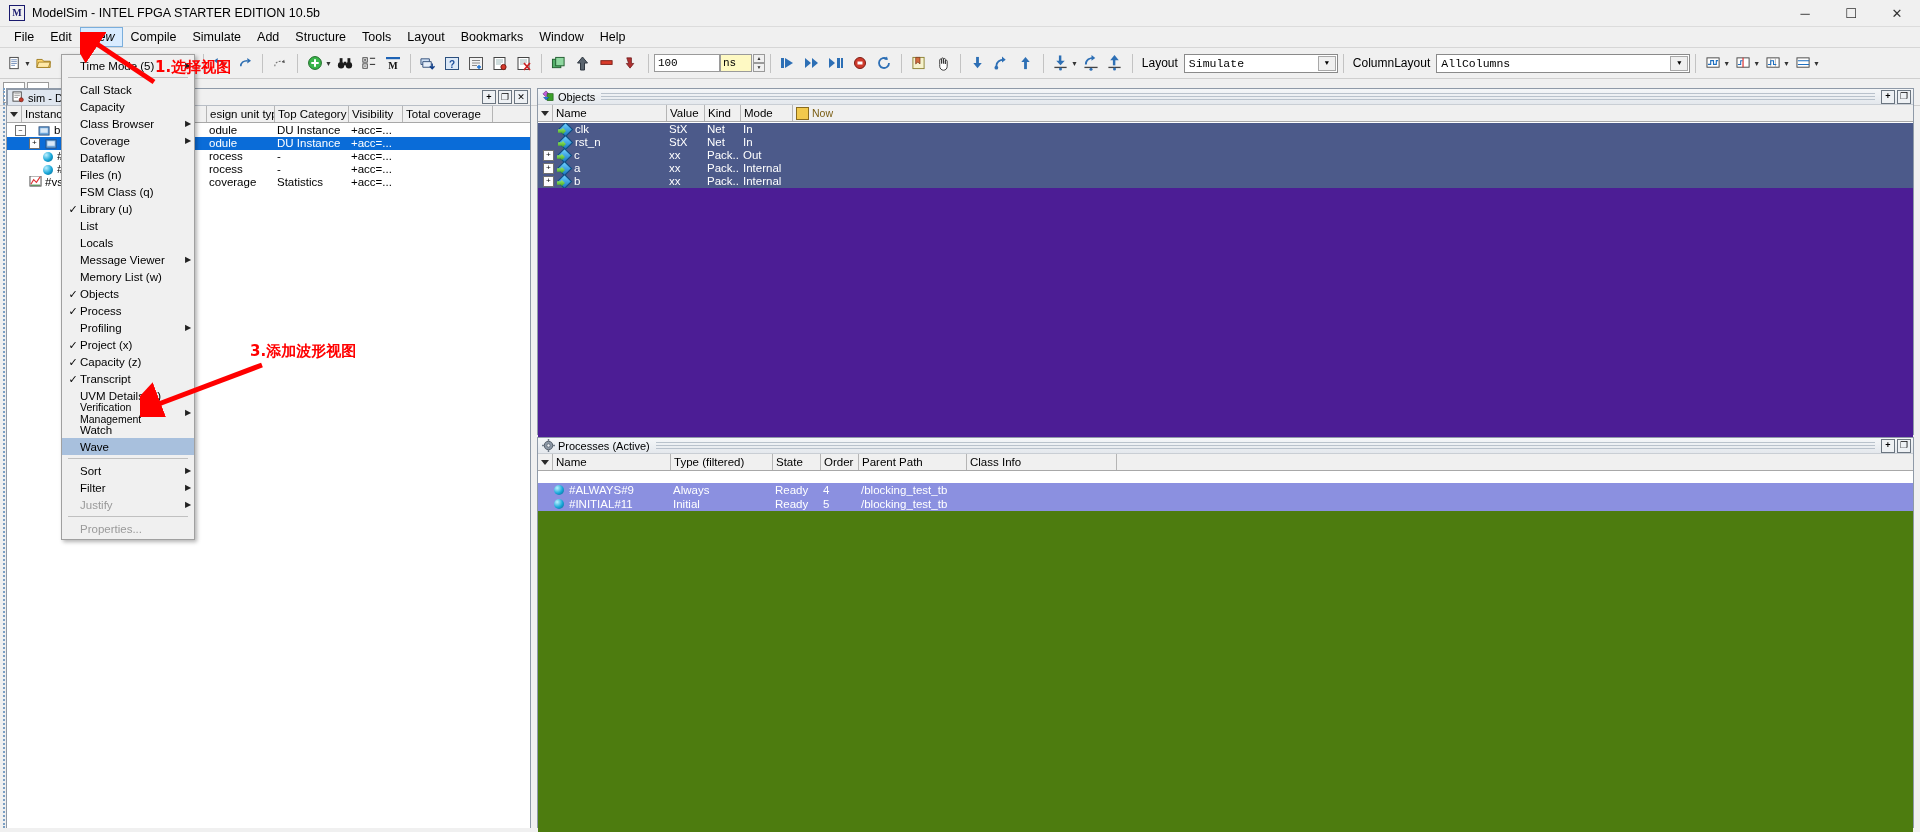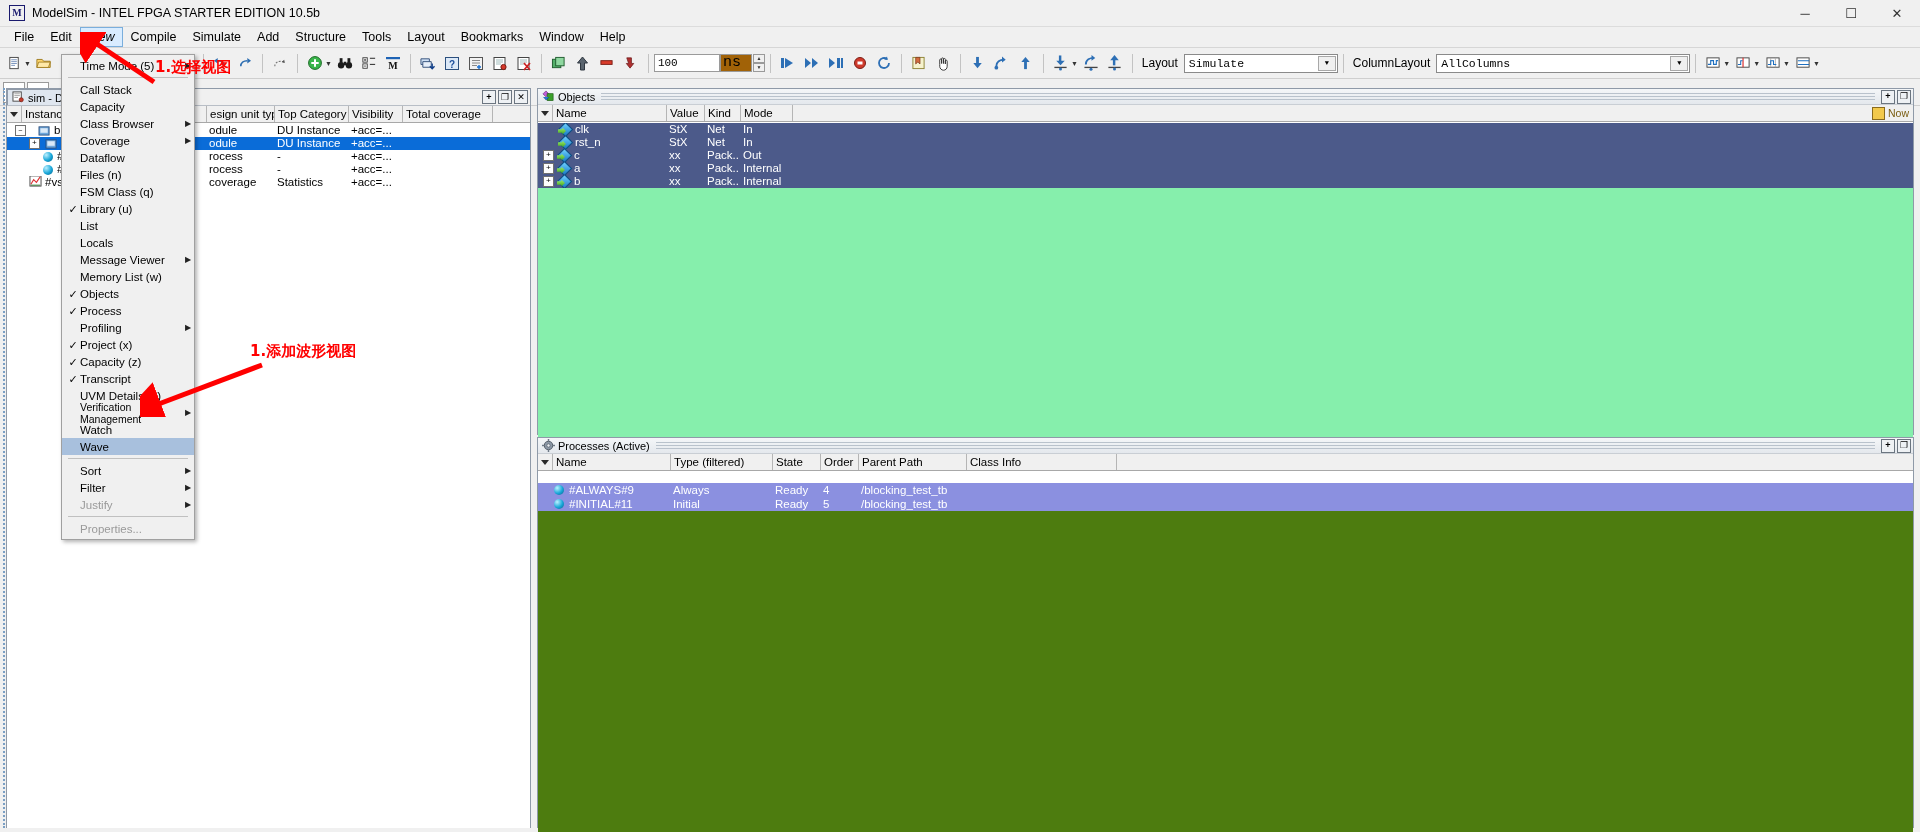--- a/index.html
+++ b/index.html
@@ -30,21 +30,21 @@
   .menu-item.open{background:#d9ecff;border:1px solid #7aaedc;padding:1px 7px;font-style:italic;}
 
   
   .toolbar-wrap{background:#f0f0f0;border-bottom:1px solid #cfcfcf;}
   .toolbar{height:28px;display:flex;align-items:center;padding:1px 2px;gap:0px;}
   .tbtn{width:22px;height:22px;display:flex;align-items:center;justify-content:center;margin:0 1px;}
   .sep{width:1px;height:19px;background:#c3c3c3;margin:0 5px;}
   .caret{font-size:7px;color:#333;margin-left:-2px;margin-right:1px;}
   .timefield{width:58px;height:16px;border:1px solid #9a9a9a;background:#fff;font-size:11px;
              font-family:"Liberation Mono",monospace;padding:0 3px;line-height:16px;}
-  .unitfield{width:26px;height:16px;border:1px solid #9a9a9a;background:#a16207;font-size:15px;
+  .unitfield{width:26px;height:16px;border:1px solid #9a9a9a;background:#fef9c3;font-size:11px;
              font-family:"Liberation Mono",monospace;padding:0 2px;line-height:16px;}
   .spin{display:flex;flex-direction:column;width:12px;height:18px;margin-left:1px;}
   .spin div{flex:1;border:1px solid #9a9a9a;background:#f0f0f0;font-size:5px;line-height:7px;
             text-align:center;color:#333;}
   .lbl{font-size:12px;margin:0 6px 0 4px;}
   .combo{height:17px;border:1px solid #8a8a8a;background:#fff;display:flex;align-items:center;
          font-family:"Liberation Mono",monospace;font-size:11.5px;padding-left:4px;position:relative;}
   .combo .arrow{position:absolute;right:1px;top:1px;width:16px;height:13px;background:#f0f0f0;
         border:1px solid #a8a8a8;display:flex;align-items:center;justify-content:center;font-size:7px;}
 
@@ -581,29 +581,29 @@
     </div>
 
     <div class="colhdr">
       <div class="filt">
           <div class="tri"></div>
         </div>
       <div class="cell" style="width:114px">Name</div>
       <div class="cell" style="width:38px">Value</div>
       <div class="cell" style="width:36px">Kind</div>
       <div class="cell" style="width:52px">Mode</div>
-      <div class="cell" style="flex:1;border-right:none;display:flex;align-items:center;justify-content:flex-end;padding-right:4px;">
+      <div class="cell" style="flex:1;border-right:none;display:flex;align-items:center;padding-right:4px;">
         <span style="display:flex;align-items:center;gap:3px;">
           <span style="width:11px;height:11px;border:1px solid #8a6b1d;background:#f2c94c;display:inline-block;"></span>
           <span style="font-size:10.5px;color:#7a5d12;">Now</span>
         </span>
       </div>
     </div>
 
-    <div style="background:#86efac;height:314px;position:relative;">
+    <div style="background:#4c1d95;height:314px;position:relative;">
       <div class="row sel" style="margin-top:1px">
         <div class="c" style="width:128px;display:flex;align-items:center;padding-left:20px;">
           <span class="sigicon">
               <span class="d1"></span>
               <span class="d2"></span>
             </span>
           <span style="margin-left:3px">clk</span>
         </div>
         <div class="c" style="width:38px">StX</div>
         <div class="c" style="width:36px">Net</div>
@@ -879,15 +879,15 @@
   <div class="anno" style="left:155px;top:58px;">1.选择视图</div>
 
   <svg class="arrowsvg" style="left:140px;top:355px;width:135px;height:62px;" viewBox="0 0 135 62">
     <defs>
       <marker id="ah2" markerWidth="9" markerHeight="9" refX="1" refY="4.5" orient="auto">
         <path d="M0 0 L9 4.5 L0 9 z" fill="#ff0000"></path>
       </marker>
     </defs>
     <line x1="122" y1="10" x2="16" y2="50" stroke="#ff0000" stroke-width="5" marker-end="url(#ah2)"></line>
   </svg>
-  <div class="anno" style="left:250px;top:342px;">1.添加波形视图</div>
+  <div class="anno" style="left:250px;top:342px;">3.添加波形视图</div>
 
 </div>
 
 </body></html>

